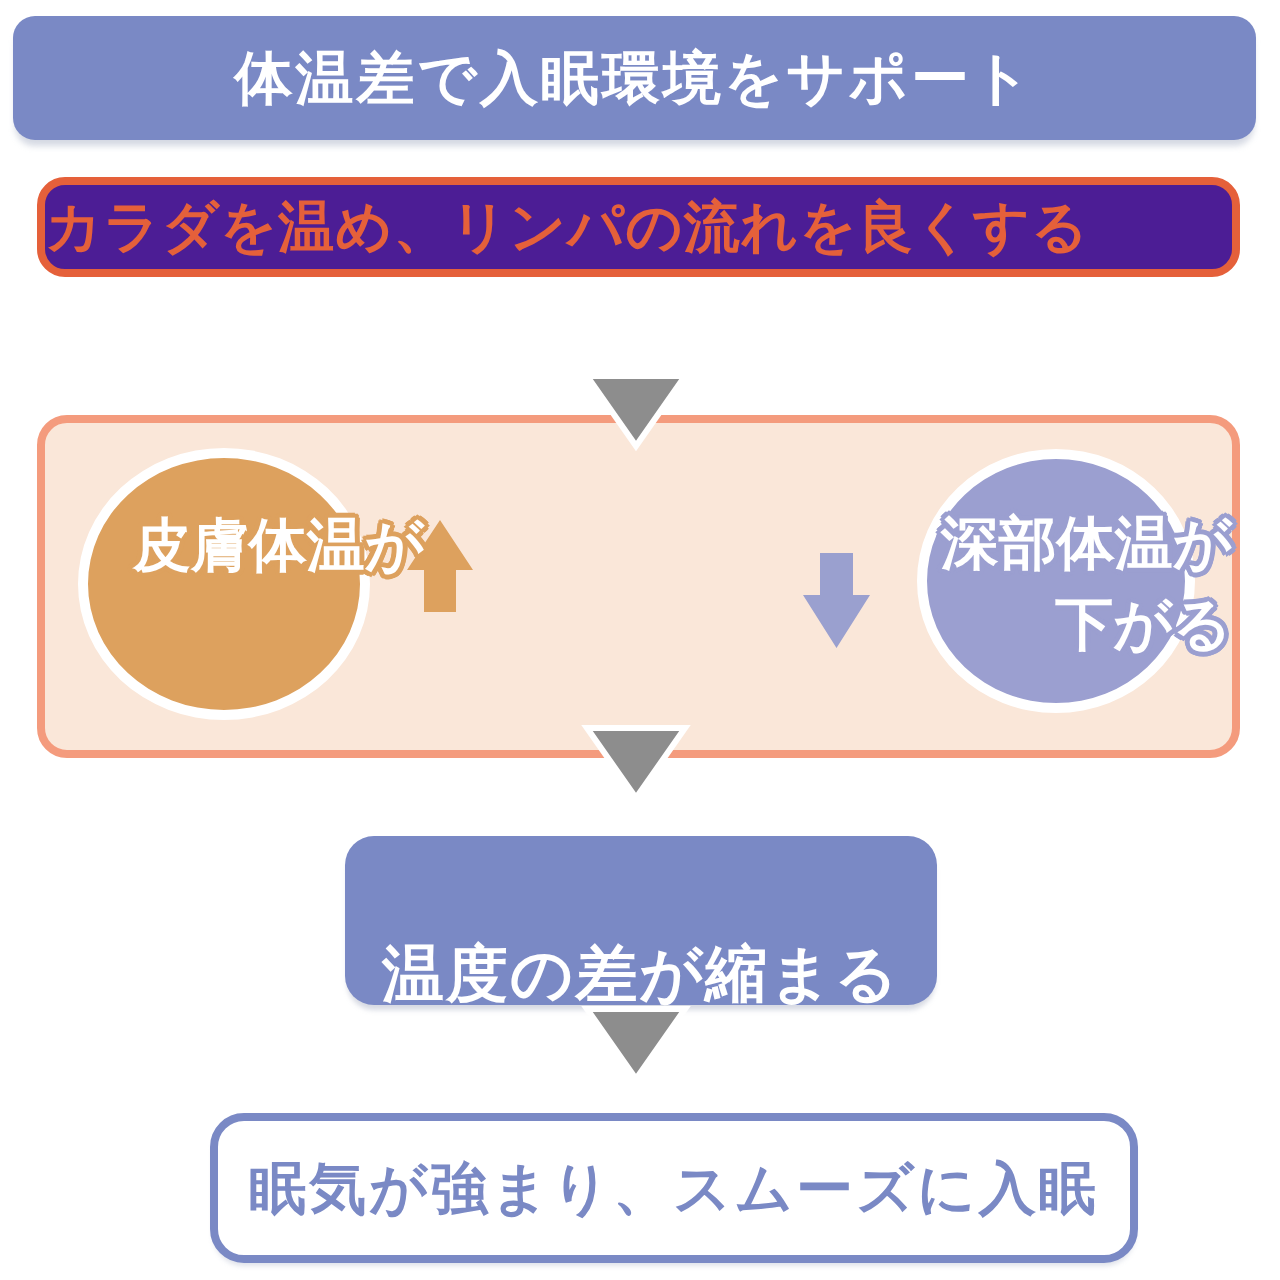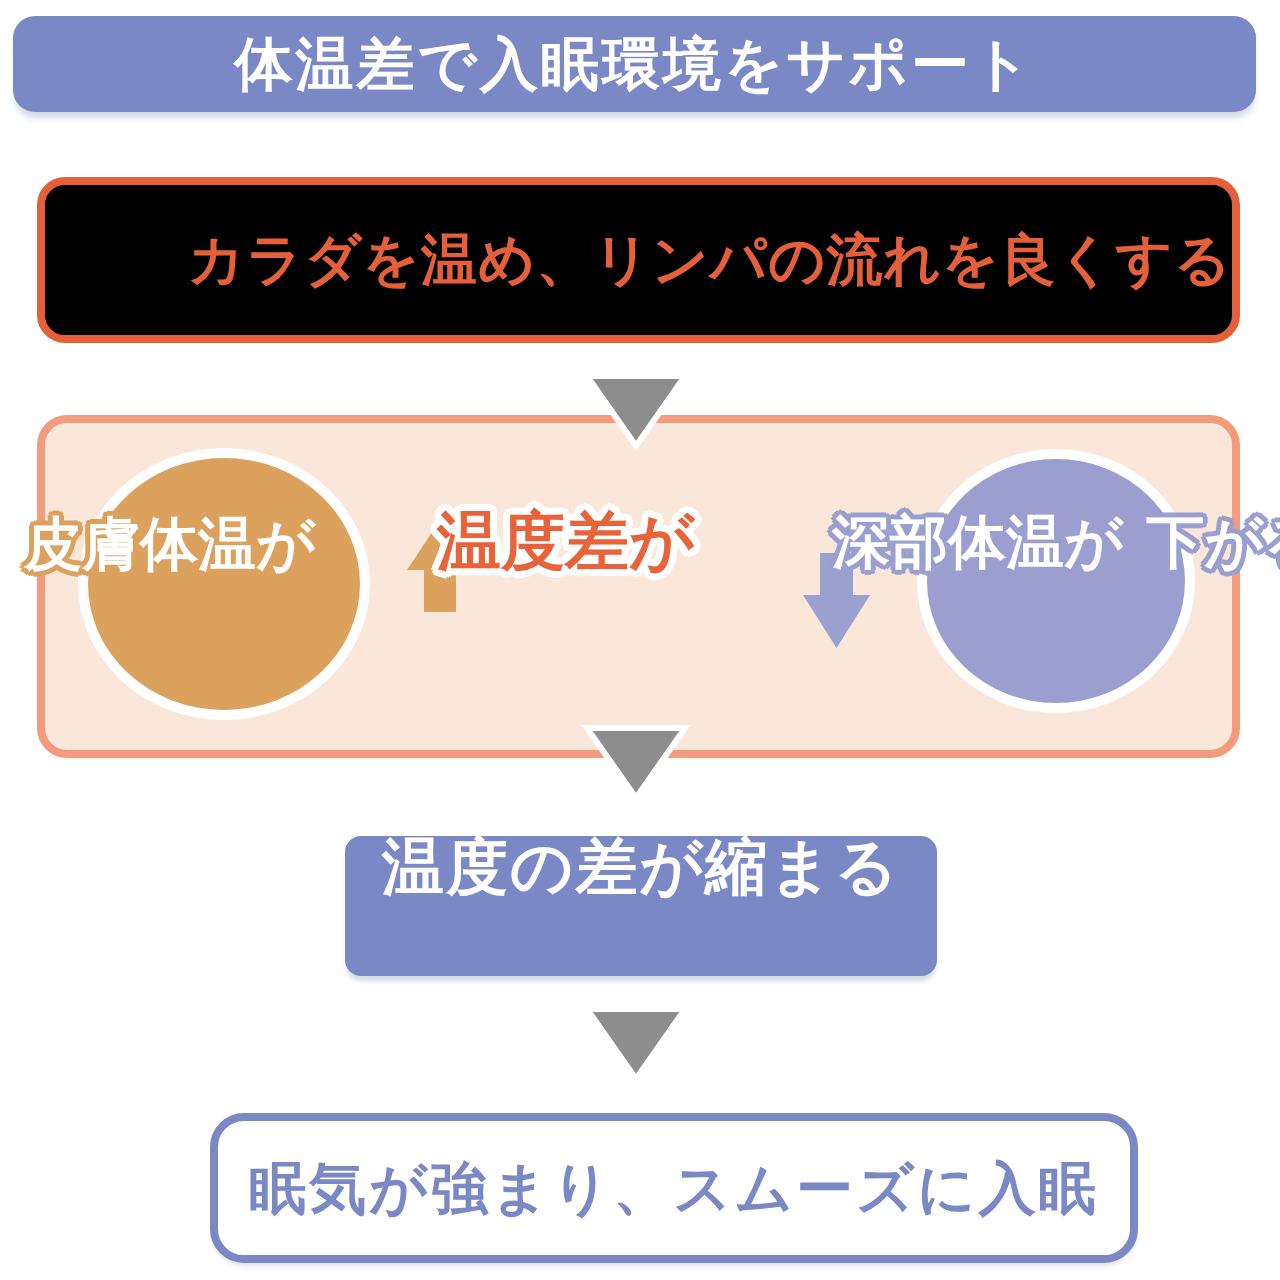--- a/index.html
+++ b/index.html
@@ -4,49 +4,49 @@
 <style>
   html,body{margin:0;padding:0;background:#fff;}
   .canvas{
     position:relative;width:1280px;height:1280px;background:#ffffff;overflow:hidden;
     font-family:"Liberation Sans","DejaVu Sans",sans-serif;font-weight:bold;
   }
   .abs{position:absolute;}
 
   
   .header-banner{
-    left:13px;top:16px;width:1243px;height:96px;border-radius:22px;
+    left:13px;top:16px;width:1243px;height:124px;border-radius:22px;
     background:#7a89c5;display:flex;align-items:center;justify-content:center;
     box-shadow:0 8px 6px -2px rgba(150,160,185,.40);z-index:1;
   }
   .header-banner span{color:#fff;font-size:58px;letter-spacing:3px;line-height:1;}
 
   
   .warming-box{
-    left:37px;top:177px;width:1203px;height:166px;box-sizing:border-box;
-    border:8px solid #e5603a;border-radius:28px;background:#000000;
-    display:flex;align-items:center;justify-content:flex-end;z-index:1;
+    left:37px;top:177px;width:1203px;height:100px;box-sizing:border-box;
+    border:8px solid #e5603a;border-radius:28px;background:#4c1d95;
+    display:flex;align-items:center;justify-content:flex-start;z-index:1;
   }
   .warming-box span{color:#e5603a;font-size:56px;letter-spacing:1px;line-height:1;white-space:nowrap;}
 
   
   .cycle-box{
     left:37px;top:415px;width:1203px;height:343px;box-sizing:border-box;
     border:8px solid #f49b7d;border-radius:30px;background:#fae7d9;z-index:1;
   }
   .skin-circle{
     left:78px;top:448px;width:292px;height:272px;box-sizing:border-box;
     border:10px solid #fff;border-radius:50%;background:#dda15e;z-index:2;
   }
   .core-circle{
     left:917px;top:449px;width:278px;height:264px;box-sizing:border-box;
     border:10px solid #fff;border-radius:50%;background:#9b9fd0;z-index:2;
   }
 
-  .two-line{display:flex;flex-direction:row;align-items:flex-end;gap:23px;z-index:4;font-family:Liberation Serif, serif;}
+  .two-line{display:flex;flex-direction:column;align-items:flex-end;gap:23px;z-index:4;}
   .two-line div{line-height:1;white-space:nowrap;}
 
   .skin-label{left:24px;top:516px;width:400px;}
   .skin-label div{
     font-size:58px;color:#fff;
     text-shadow:5px 0 0 #dda15e,-5px 0 0 #dda15e,0 5px 0 #dda15e,0 -5px 0 #dda15e,
       4px 3px 0 #dda15e,-4px 3px 0 #dda15e,4px -3px 0 #dda15e,-4px -3px 0 #dda15e,
       3px 4px 0 #dda15e,-3px 4px 0 #dda15e,3px -4px 0 #dda15e,-3px -4px 0 #dda15e;
   }
   .core-label{left:832px;top:514px;width:400px;}
@@ -69,22 +69,22 @@
   .temp-down-arrow{left:803px;top:553px;z-index:3;}
 
   
   .tri{z-index:5;width:110px;height:82px;}
   .tri-1{left:581px;top:370px;}
   .tri-2{left:581px;top:722px;}
   .tri-3{left:581px;top:1003px;}
 
   
   .narrow-box{
-    left:345px;top:836px;width:592px;height:140px;border-radius:16px;
-    background:#7a89c5;display:flex;align-items:flex-start;justify-content:center;
+    left:345px;top:836px;width:592px;height:169px;border-radius:29px;
+    background:#7a89c5;display:flex;align-items:flex-end;justify-content:center;
     box-shadow:0 7px 5px -2px rgba(140,150,175,.35);z-index:1;
   }
   .narrow-box span{color:#fff;font-size:62px;letter-spacing:2px;line-height:1;white-space:nowrap;}
 
   
   .sleep-box{
     left:178px;top:1113px;width:928px;height:150px;box-sizing:border-box;
     border:8px solid #7a89c5;border-radius:34px;background:#fff;
     display:flex;align-items:center;justify-content:center;
     box-shadow:0 6px 5px -3px rgba(150,160,185,.30);z-index:1;margin-left:32px;
@@ -117,21 +117,20 @@
     <div>皮膚体温が</div>
   </div>
 
   <div class="abs temp-up-arrow">
     <svg width="66" height="92" viewBox="0 0 66 92">
       <polygon points="33,0 66,50 49,50 49,92 17,92 17,50 0,50" fill="#dda15e"></polygon>
     </svg>
   </div>
 
   <div class="abs two-line gap-label">
-    <div>温度差が</div>
   </div>
 
   <div class="abs temp-down-arrow">
     <svg width="67" height="95" viewBox="0 0 67 95">
       <polygon points="17,0 50,0 50,42 67,42 33.5,95 0,42 17,42" fill="#9aa0cf"></polygon>
     </svg>
   </div>
 
   <div class="abs core-circle"></div>
   <div class="abs two-line core-label">

